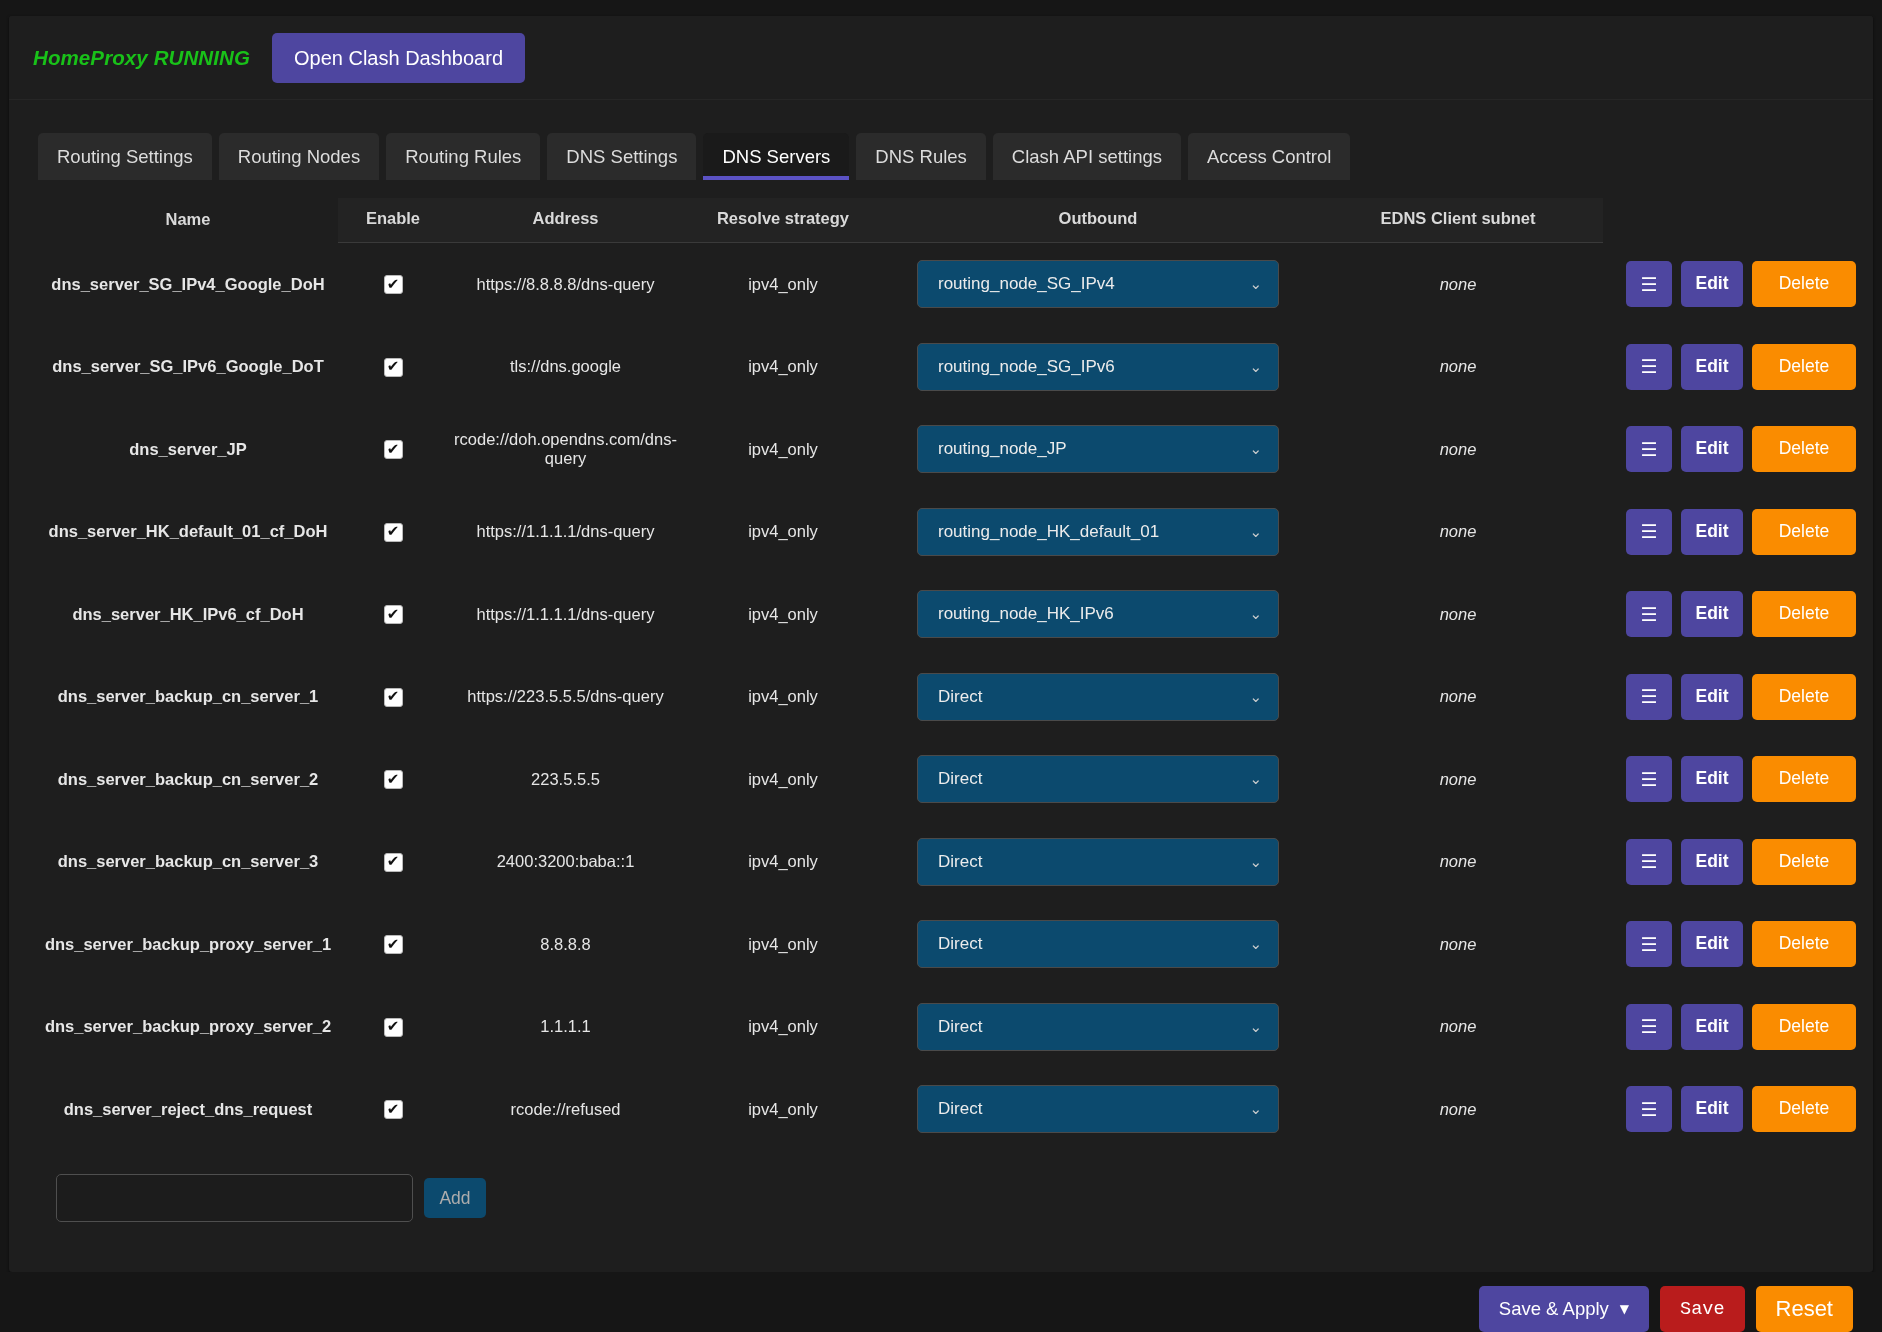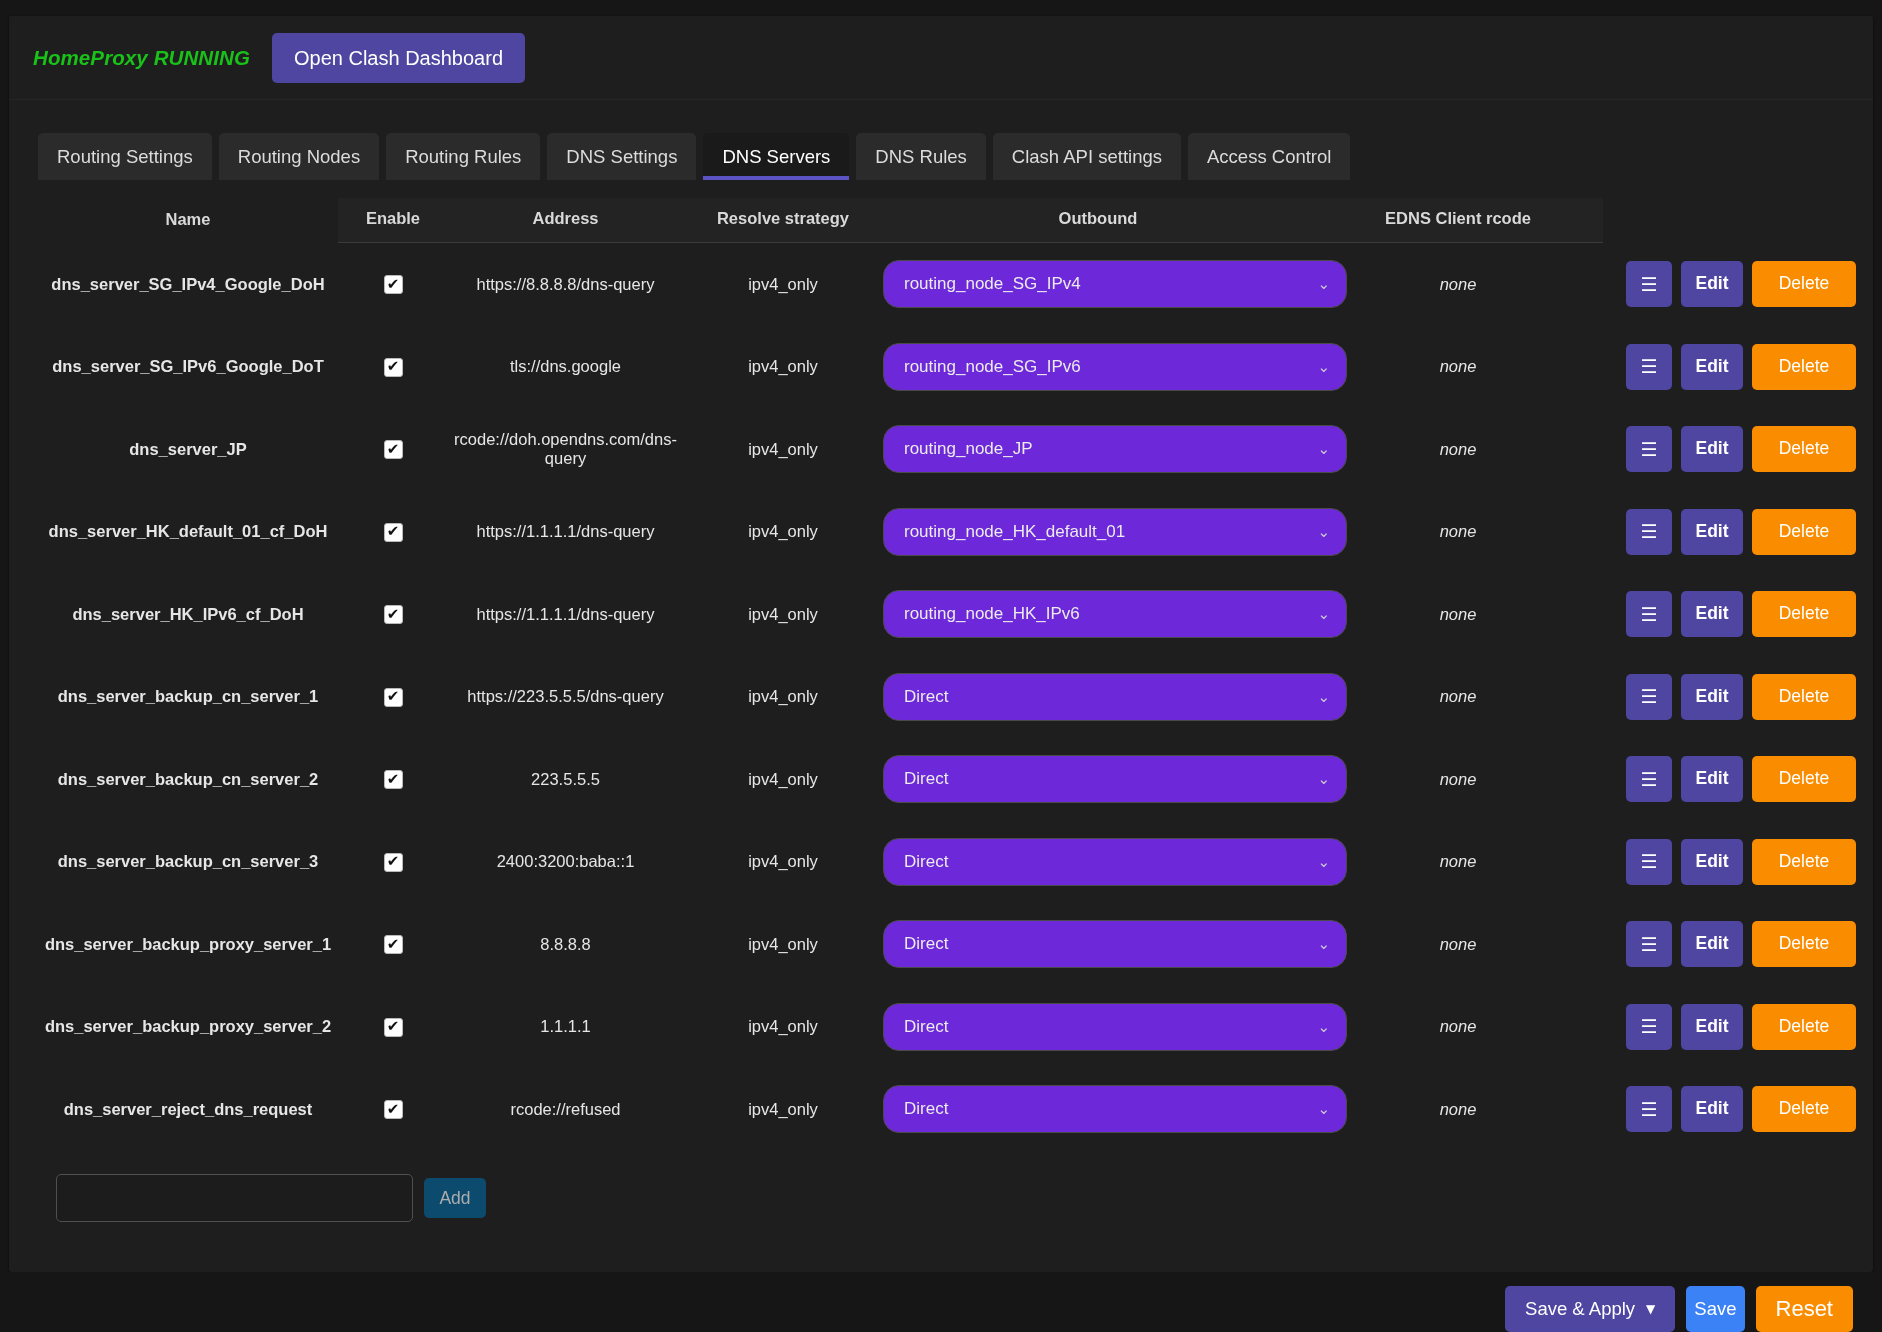--- a/index.html
+++ b/index.html
@@ -178,26 +178,26 @@
     left: 50%; top: 50%;
     transform: translate(-50%,-54%);
     font-size: 15px;
     line-height: 1;
     color: #111;
     font-family: "DejaVu Sans", sans-serif;
   }
 
   
   .outbound-select {
-    width: 464px;
+    width: 362px;
     height: 48px;
-    background: #6d28d9;
+    background: #0c4a6e;
     color: #ececec;
     border: 1px solid #4a4a4a;
-    border-radius: 16px;
+    border-radius: 5px;
     font-size: 17px;
     font-family: "Liberation Sans", sans-serif;
     padding: 0 34px 0 20px;
     text-align: left;
     position: relative;
     display: flex;
     align-items: center;
     cursor: pointer;
     margin: 0 auto;
   }
@@ -302,28 +302,28 @@
     border-radius: 5px;
     font-size: 18.5px;
     font-family: "Liberation Sans", sans-serif;
     cursor: pointer;
     display: flex;
     align-items: center;
     gap: 11px;
   }
   .btn-save-apply .dd-caret { font-size: 12px; font-family: "DejaVu Sans", sans-serif; }
   .btn-save {
-    background: #3b82f6;
+    background: #b91c1c;
     color: #fff;
     height: 46px;
-    padding: 0 8px;
+    padding: 0 20px;
     border: none;
     border-radius: 5px;
     font-size: 18.5px;
-    font-family: Liberation Sans, sans-serif;
+    font-family: Liberation Mono, monospace;
     cursor: pointer;
   }
   .btn-reset {
     background: #fa8c00;
     color: #fff;
     height: 46px;
     padding: 0 20px;
     border: none;
     border-radius: 5px;
     font-size: 22px;
@@ -366,21 +366,21 @@
             <col class="c-edns">
             <col class="c-actions">
         </colgroup>
         <thead>
           <tr>
             <th class="th-name">Name</th>
             <th>Enable</th>
             <th>Address</th>
             <th>Resolve strategy</th>
             <th>Outbound</th>
-            <th>EDNS Client rcode</th>
+            <th>EDNS Client subnet</th>
             <th class="th-actions"></th>
           </tr>
         </thead>
         <tbody id="table-body">
             <tr>
               <td class="cell-name">dns_server_SG_IPv4_Google_DoH</td>
               <td><span class="chk"></span></td>
               <td class="cell-address">https://8.8.8.8/dns-query</td>
               <td class="cell-resolve">ipv4_only</td>
               <td>

